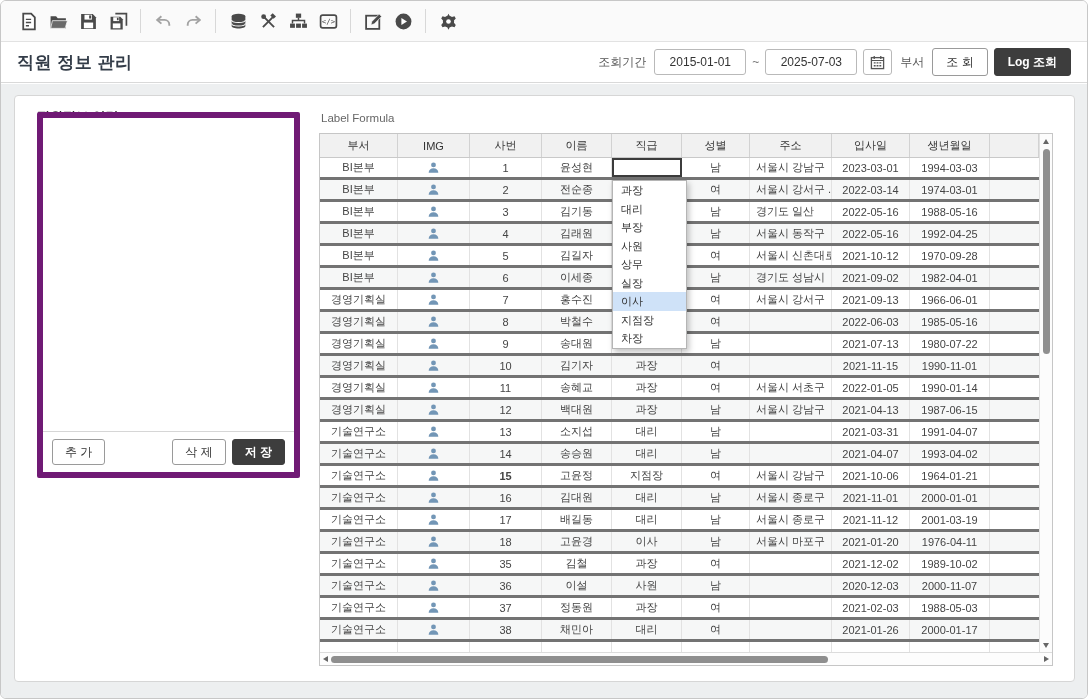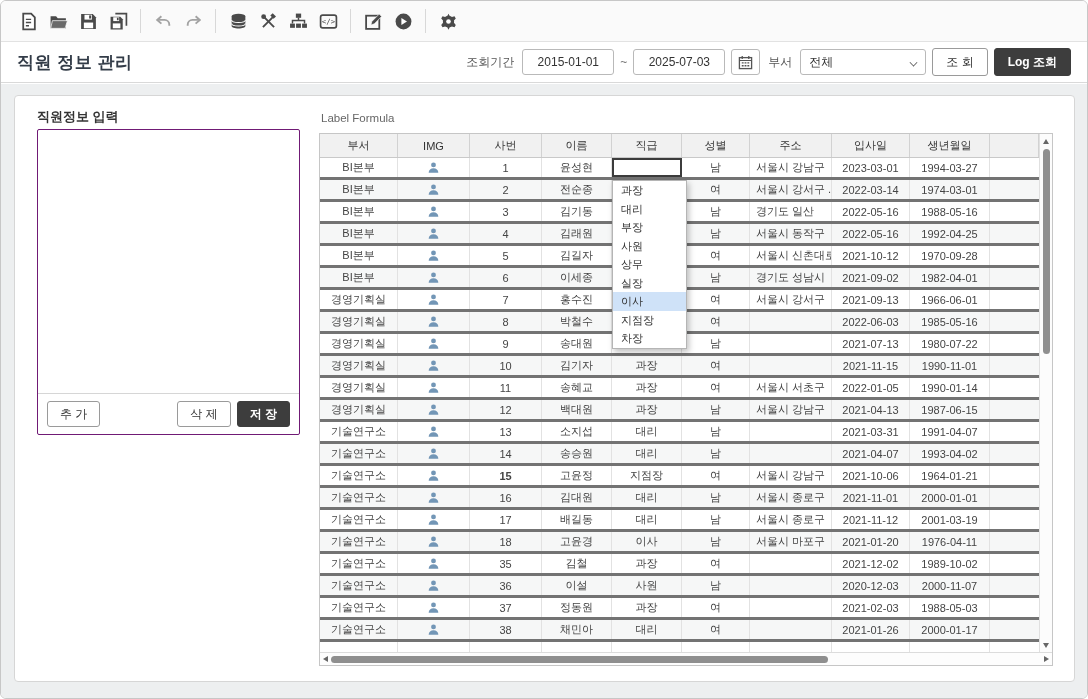--- a/index.html
+++ b/index.html
@@ -25,21 +25,21 @@
   .dept-select .chev { position:absolute; right:8px; top:9px; width:7px; height:7px; border-right:1.5px solid #555; border-bottom:1.5px solid #555; transform:rotate(45deg) scale(.8); }
   .btn { height:28px; padding:0 13px; border:1px solid #9a9a9a; border-radius:3px; background:#fff; font-size:12px; color:#333; cursor:pointer; font-family:inherit; }
   .btn.dark { background:#3d3d3d; border-color:#3d3d3d; color:#fff; font-weight:bold; }
 
   
   .content { position:absolute; top:83px; left:0; right:0; bottom:0; background:#edeff0; }
   .card { position:absolute; left:13px; top:11px; width:1061px; height:587px; background:#fff; border:1px solid #d6d6d6; border-radius:4px; }
 
   
   .lp-title { position:absolute; left:22px; top:12px; font-size:13px; font-weight:bold; color:#333; }
-  .lp-box { position:absolute; left:22px; top:33px; width:263px; height:306px; border:1px solid #701a75; border-radius:2px; background:#fff; }
+  .lp-box { position:absolute; left:22px; top:16px; width:263px; height:366px; border:6px solid #701a75; border-radius:2px; background:#fff; }
   .lp-footer { position:absolute; left:0; right:0; bottom:0; height:41px; border-top:1px solid #d6d6d6; display:flex; align-items:center; padding:0 9px; }
   .lp-btn { height:26px; padding:0 12px; border:1px solid #9a9a9a; border-radius:3px; background:#fff; font-size:12px; color:#333; cursor:pointer; font-family:inherit; }
   .lp-btn.dark { background:#3d3d3d; border-color:#3d3d3d; color:#fff; font-weight:bold; }
   .lp-spacer { flex:1; }
   .lp-btn + .lp-btn { margin-left:6px; }
 
   
   .grid-caption { position:absolute; left:306px; top:16px; font-size:11.5px; color:#666; }
   .grid-outer { position:absolute; left:304px; top:37px; width:734px; height:533px; border:1px solid #c6c6c6; background:#fff; }
   .g-table { position:absolute; left:0; top:0; right:13px; bottom:13px; overflow:hidden; }
@@ -183,24 +183,20 @@
       <input class="date-input" value="2025-07-03" style="">
       <span class="cal-btn">
           <svg viewBox="0 0 16 16">
             <rect x="1.5" y="2.8" width="13" height="11.7" fill="none" stroke="#555" stroke-width="1.4"></rect>
             <path d="M1.5 5.8h13" stroke="#555" stroke-width="1.2"></path>
             <path d="M4.5 1v3.2M11.5 1v3.2" stroke="#555" stroke-width="1.4"></path>
             <path d="M4 8.4h2M7 8.4h2M10 8.4h2M4 11.4h2M7 11.4h2M10 11.4h2" stroke="#555" stroke-width="1.5"></path>
           </svg>
         </span>
       <span class="lbl">부서</span>
-      <div class="dept-select">
-        <span>전체</span>
-        <span class="chev"></span>
-      </div>
       <button class="btn">조 회</button>
       <button class="btn dark">Log 조회</button>
     </div>
   </div>
 
   <div class="content">
     <div class="card">
 
       <div class="lp-title">직원정보 입력</div>
       <div class="lp-box">
@@ -235,21 +231,21 @@
                   <circle cx="7" cy="4.2" r="2.6" fill="#7296b6"></circle>
                   <path d="M1.8 12.6c0-2.9 2.3-4.7 5.2-4.7s5.2 1.8 5.2 4.7z" fill="#7296b6"></path>
                 </svg>
               </div>
               <div class="g-cell" style="width: 72px;">1</div>
               <div class="g-cell" style="width: 70px;">윤성현</div>
               <div class="g-cell selected" style="width: 70px;"></div>
               <div class="g-cell" style="width: 68px;">남</div>
               <div class="g-cell left" style="width: 82px;">서울시 강남구</div>
               <div class="g-cell" style="width: 78px;">2023-03-01</div>
-              <div class="g-cell" style="width: 80px;">1994-03-27</div>
+              <div class="g-cell" style="width: 80px;">1994-03-03</div>
               <div class="g-cell filler"></div>
             </div>
             <div class="g-row alt">
               <div class="g-cell" style="width: 78px;">BI본부</div>
               <div class="g-cell" style="width: 72px;">
                 <svg class="person" viewBox="0 0 14 14">
                   <circle cx="7" cy="4.2" r="2.6" fill="#7296b6"></circle>
                   <path d="M1.8 12.6c0-2.9 2.3-4.7 5.2-4.7s5.2 1.8 5.2 4.7z" fill="#7296b6"></path>
                 </svg>
               </div>

